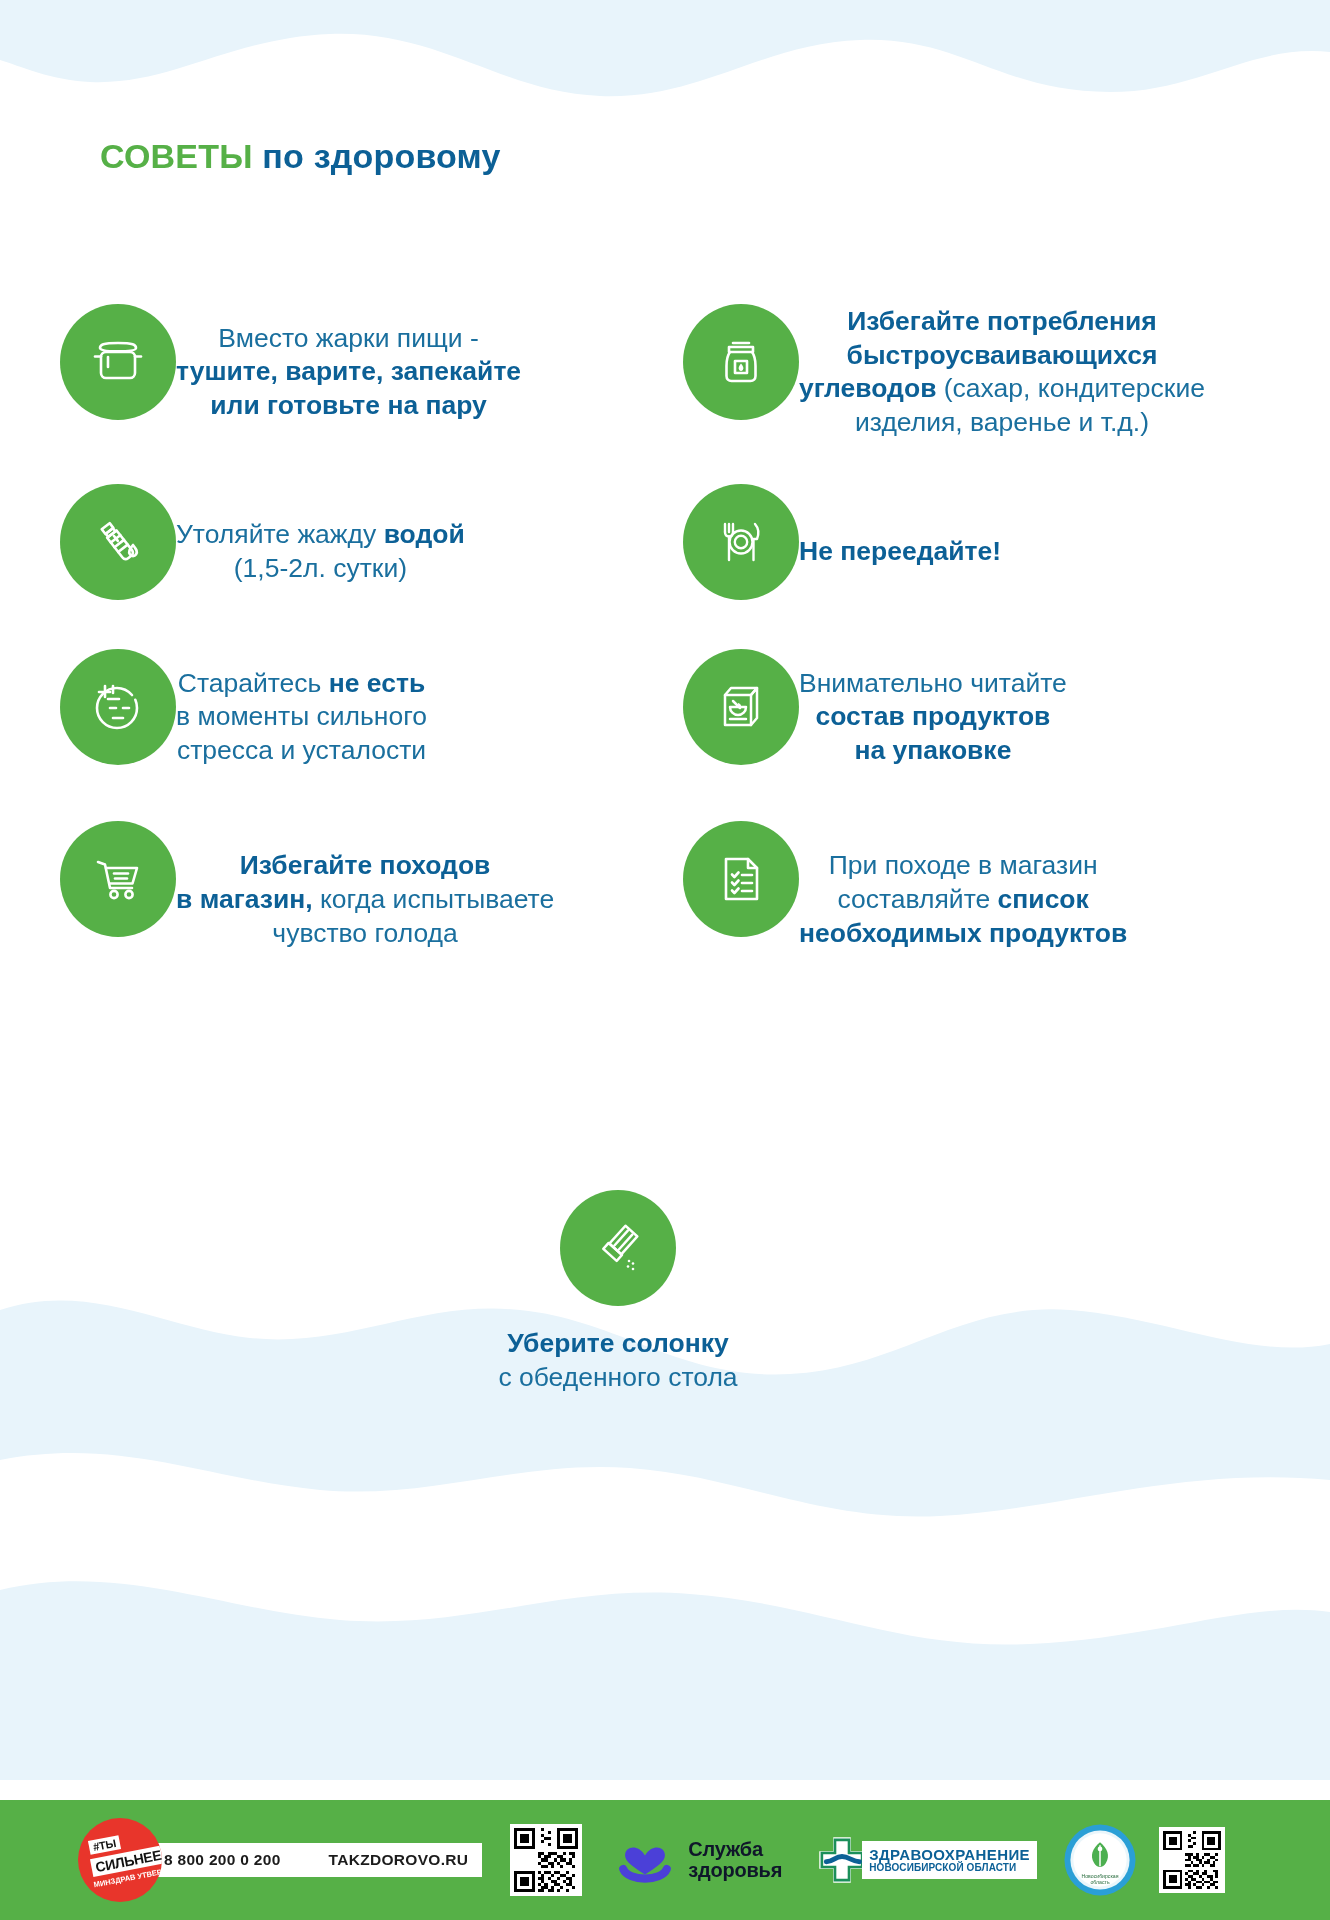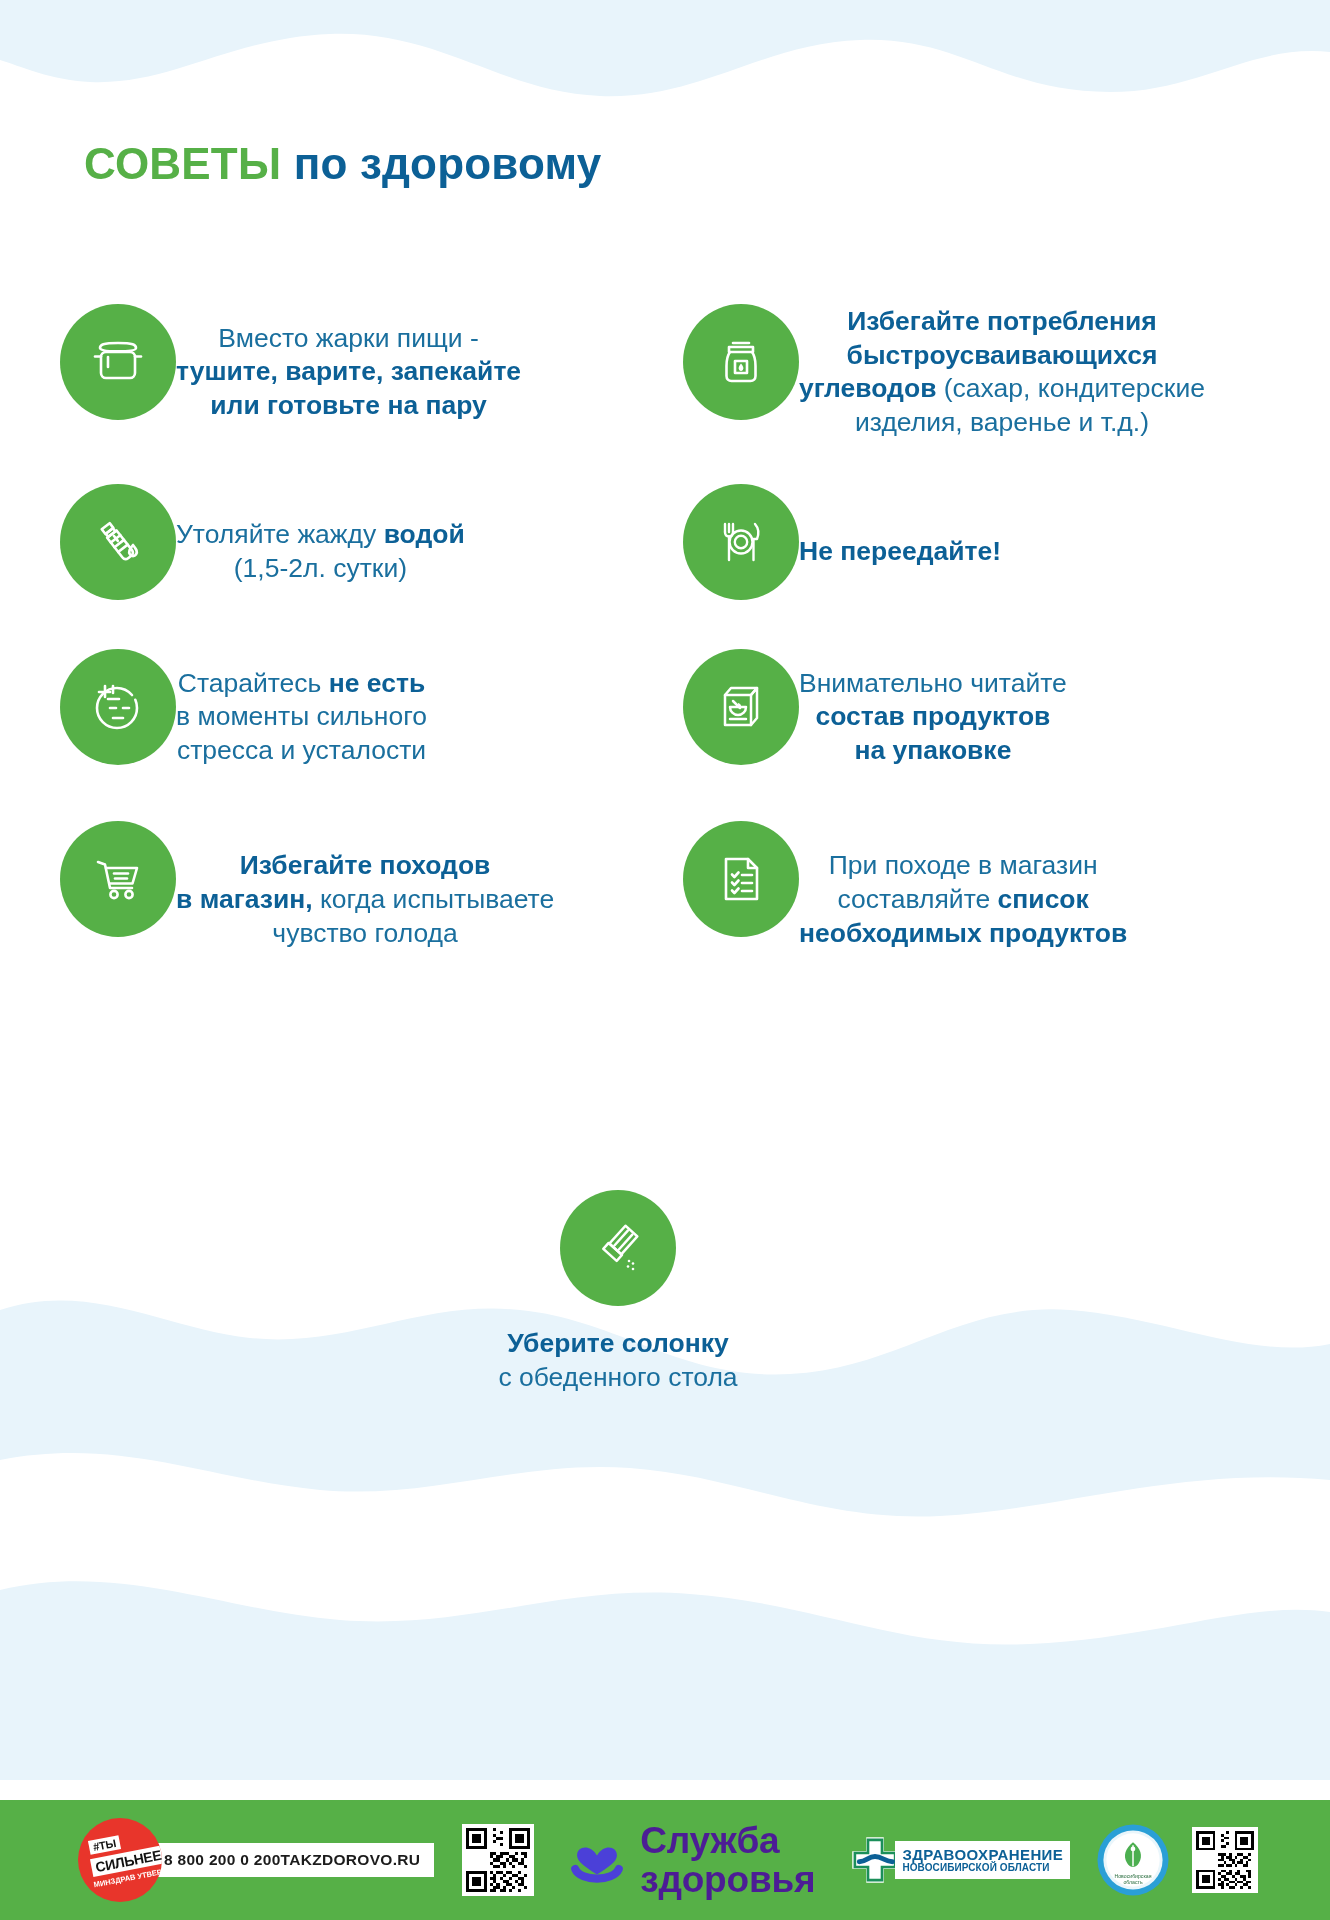--- a/index.html
+++ b/index.html
@@ -31,24 +31,24 @@
     top: 1160px; left: 0;
     width: 1330px;
     height: 620px;
     z-index: 0;
   }
 
   
   .heading {
     position: absolute;
     top: 134px;
-    left: 84px;
+    left: 100px;
     width: 1160px;
     z-index: 3;
-    font-size: 44px;
+    font-size: 34px;
     line-height: 1.35;
     font-weight: bold;
     letter-spacing: 0.2px;
   }
   .heading .green { color: #56b047; }
   .heading .blue  { color: #0c6096; }
 
   
   .tips {
     position: absolute;
@@ -159,37 +159,38 @@
   .phone-box {
     background: #ffffff;
     padding: 7px 14px;
     margin-left: -12px;
     text-align: center;
     color: #1b1b1b;
     font-weight: bold;
     font-size: 15.5px;
     line-height: 1.28;
     letter-spacing: 0.3px;
+    gap: 48px;
   }
 
   .qr {
     width: 72px; height: 72px;
     background: #ffffff;
     padding: 4px;
     margin-left: 28px;
   }
   .qr svg { display: block; width: 100%; height: 100%; }
 
   .sz-logo { margin-left: 34px; display: flex; align-items: center; }
   .sz-mark { width: 58px; height: 58px; }
   .sz-text {
     margin-left: 14px;
-    color: #4c1d95;
+    color: #0f172a;
     font-weight: bold;
-    font-size: 37px;
+    font-size: 20px;
     line-height: 1.06;
     letter-spacing: -0.2px;
   }
 
   .minzdrav { margin-left: 32px; display: flex; align-items: center; }
   .mz-cross { width: 56px; height: 56px; }
   .mz-label {
     background: #fff;
     margin-left: -8px;
     padding: 6px 7px;

